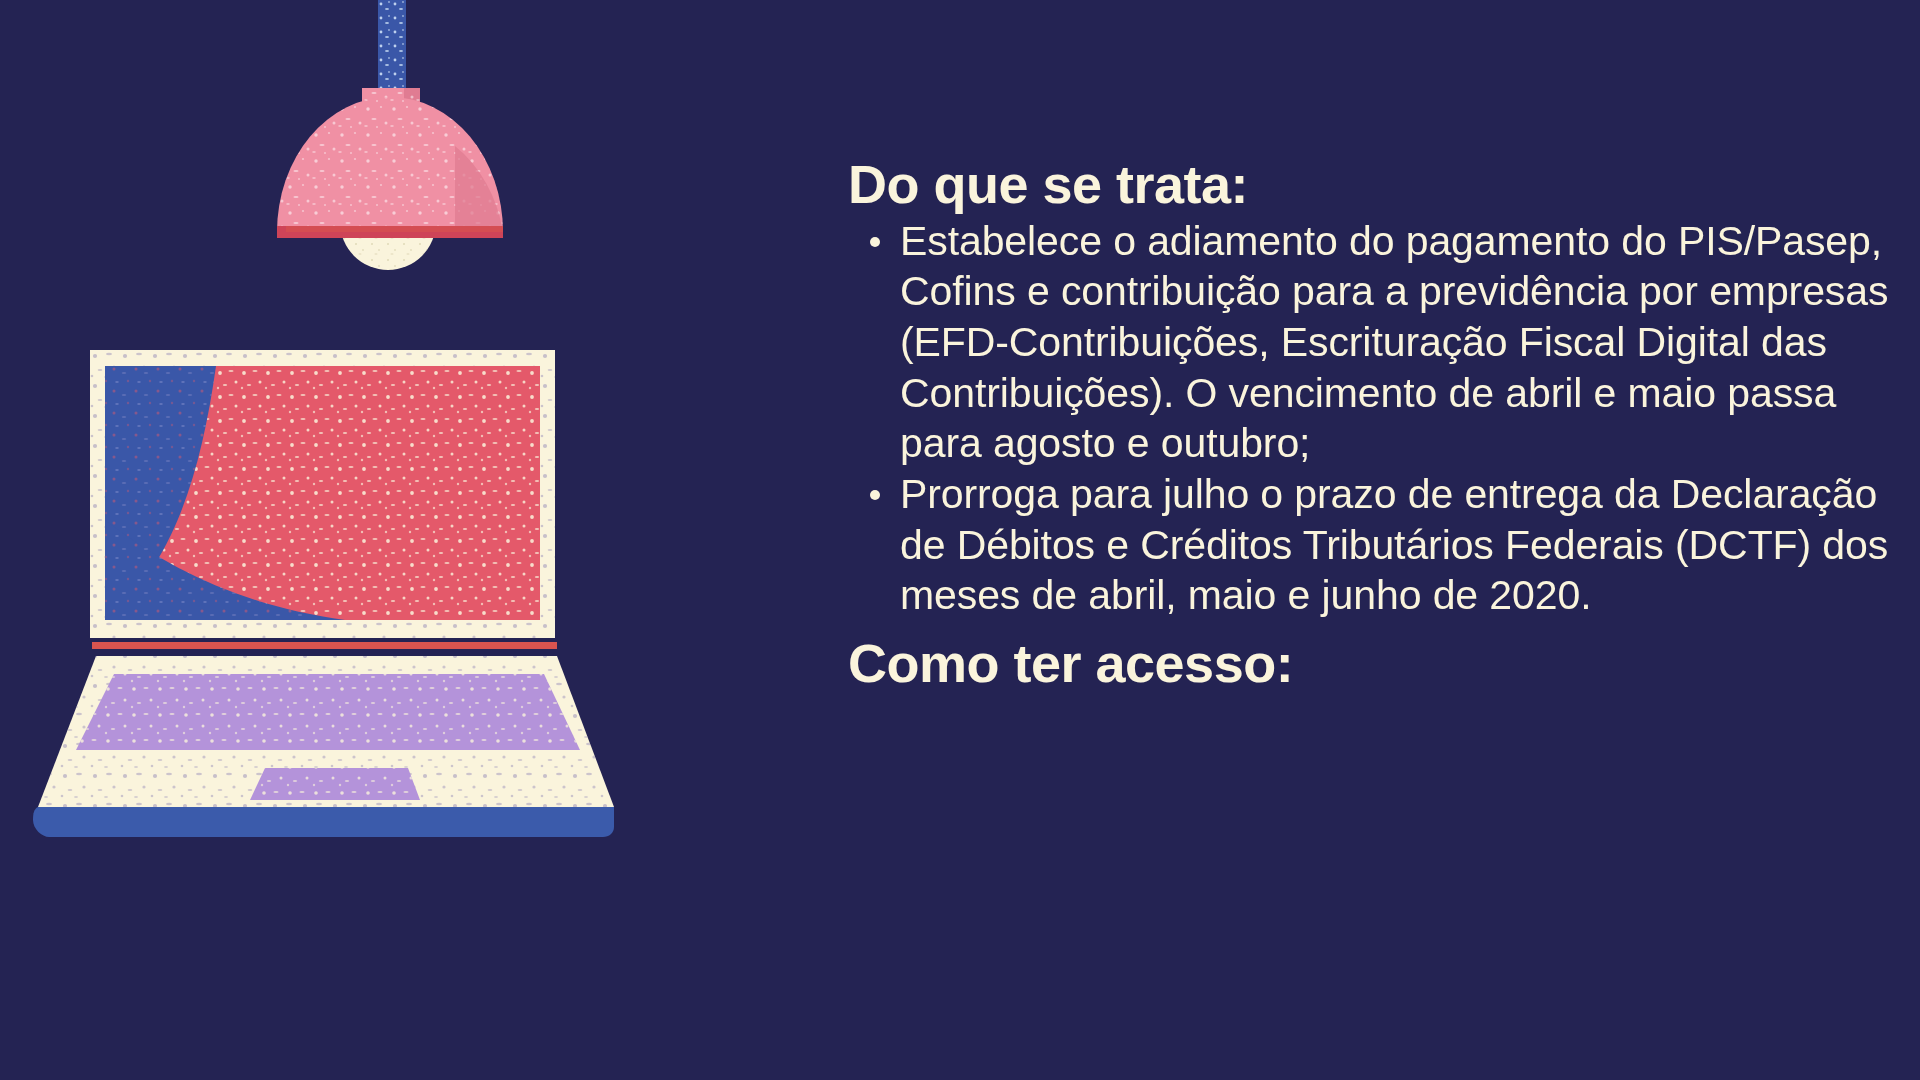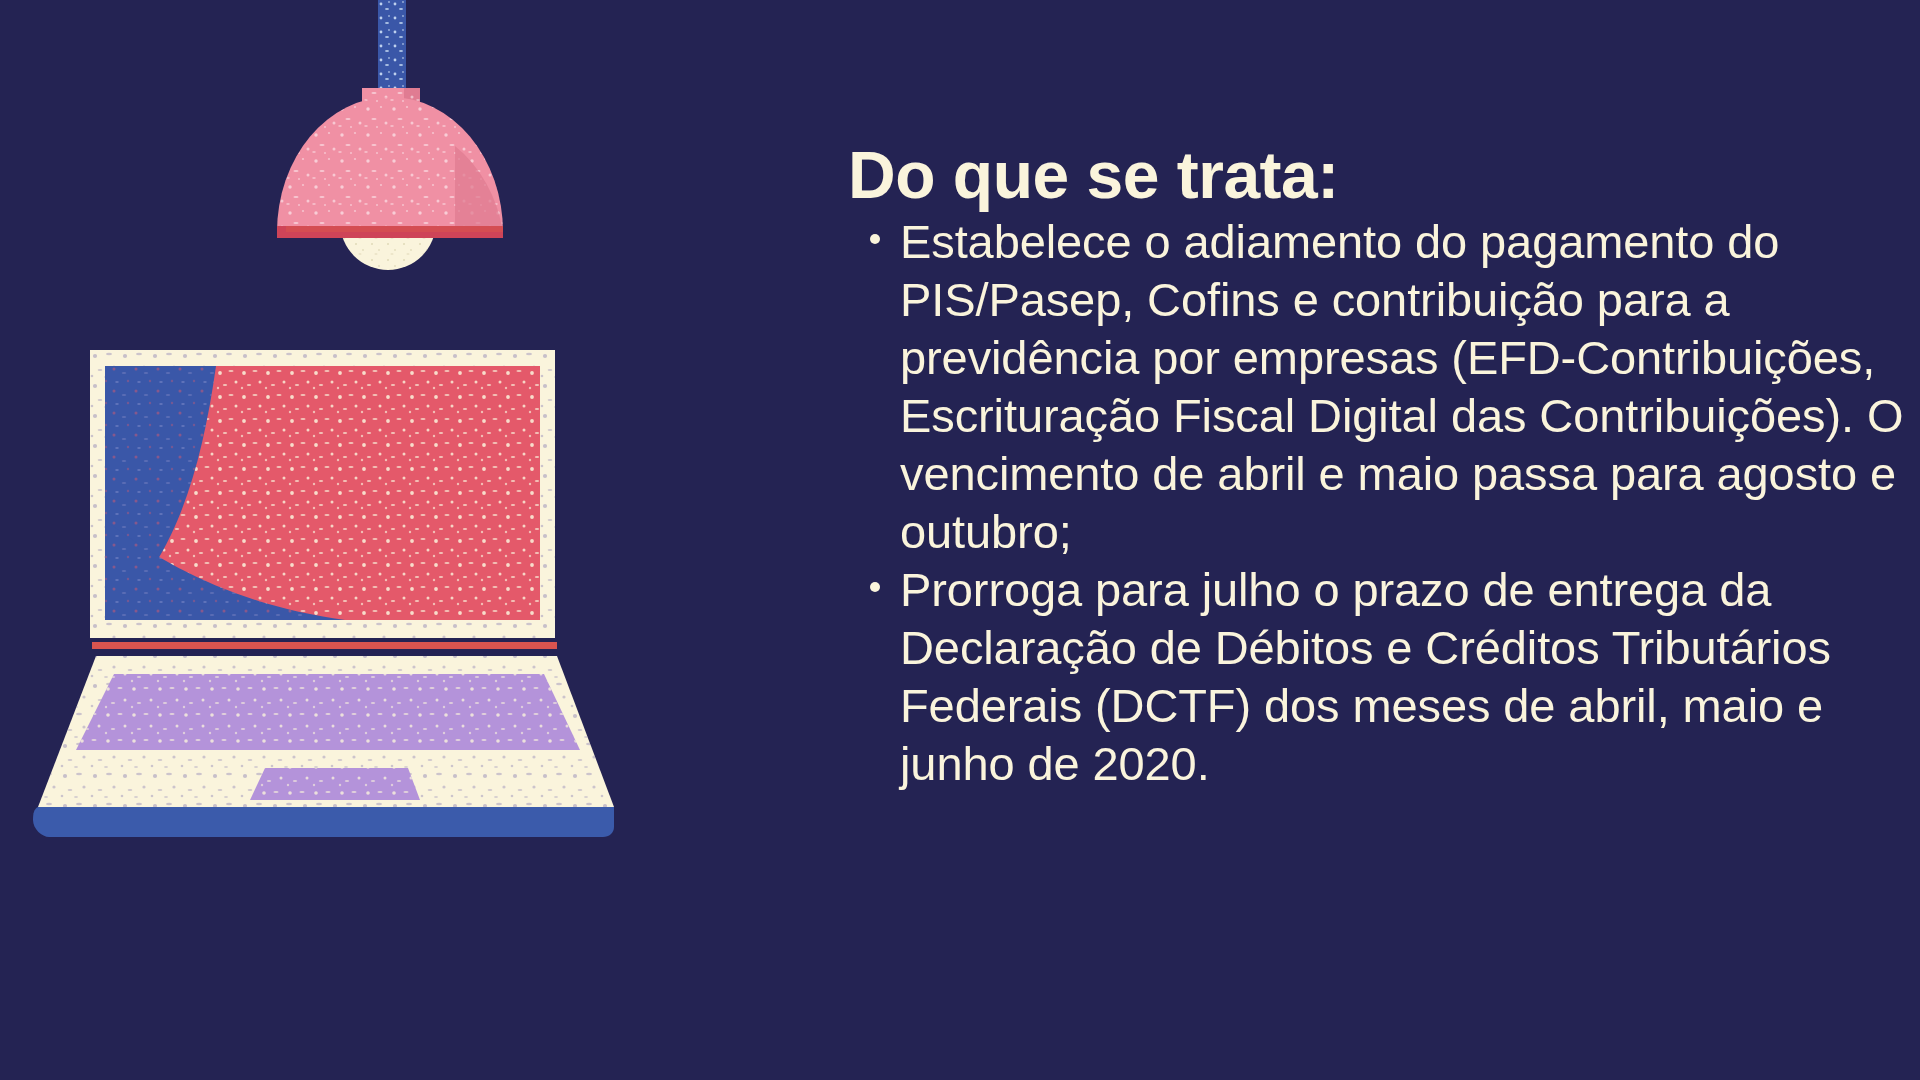--- a/index.html
+++ b/index.html
@@ -44,40 +44,40 @@
   
   #text-col {
     position: absolute;
     left: 848px;
     top: 140px;
     width: 1068px;
   }
 
   .heading {
     color: #FAF4DC;
-    font-size: 66px;
+    font-size: 54px;
     font-weight: bold;
     line-height: 1.07;
     letter-spacing: -0.5px;
-    margin: 0 0 2px 0;
+    margin: 16px 0 2px 0;
     white-space: nowrap;
   }
   #heading-2 {
     margin-top: 14px;
   }
 
   ul.bullets {
     list-style: none;
     margin: 0;
     padding: 0;
   }
   ul.bullets li {
     position: relative;
     color: #FAF4DC;
-    font-size: 47px;
+    font-size: 41px;
     line-height: 1.235;
     padding-left: 52px;
     margin: 0 0 0 0;
     letter-spacing: -0.1px;
   }
   ul.bullets li .dot {
     position: absolute;
     left: 22px;
     top: 21px;
     width: 10px;
@@ -244,16 +244,17 @@
       <li>
         <span class="dot"></span>
         <span>Estabelece o adiamento do pagamento do PIS/Pasep, Cofins e contribuição para a previdência por empresas (EFD-Contribuições, Escrituração Fiscal Digital das Contribuições). O vencimento de abril e maio passa para agosto e outubro;</span>
       </li>
       <li>
         <span class="dot"></span>
         <span>Prorroga para julho o prazo de entrega da Declaração de Débitos e Créditos Tributários Federais (DCTF) dos meses de abril, maio e junho de 2020.</span>
       </li>
     </ul>
 
+    <h1 class="heading" id="heading-2">Como ter acesso:</h1>
 
 
   </div>
 </div>
 
 </body></html>

